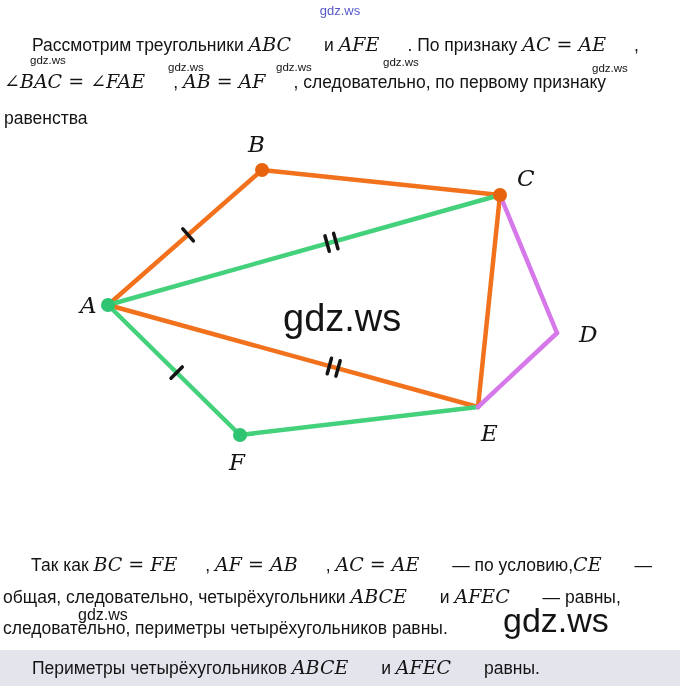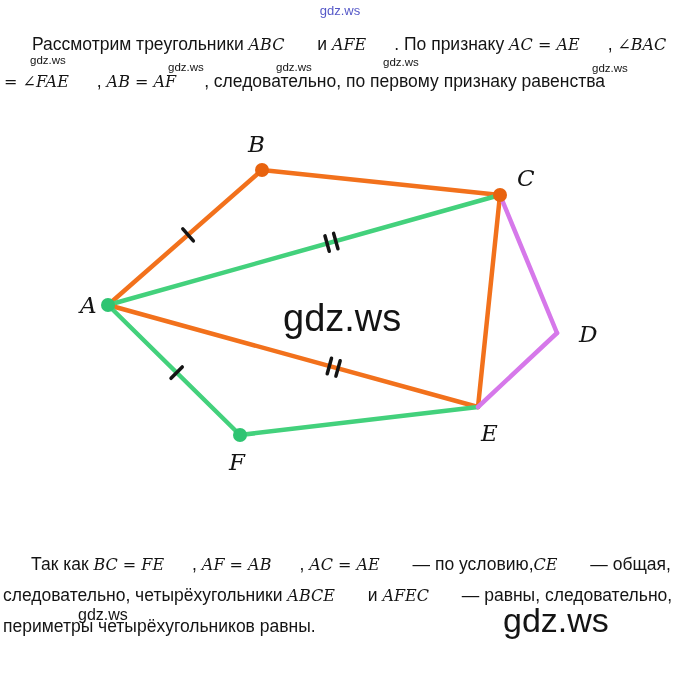--- a/index.html
+++ b/index.html
@@ -2,21 +2,21 @@
 <html><head>
 <meta charset="utf-8">
 <style>
   * { margin:0; padding:0; box-sizing:border-box; }
   body { background:#ffffff; }
   .page { position:relative; width:680px; height:691px; background:#ffffff; overflow:hidden;
           font-family:"Liberation Sans", sans-serif; color:#141414; }
   .para { position:absolute; font-size:17.5px; line-height:36px; }
   .para2 { line-height:31px; }
   .t { font-family:"Liberation Sans", sans-serif;margin-left:28px; }
-  .m { font-family:"DejaVu Serif", serif; font-style:italic; font-size:16px; }
+  .m { font-family:"DejaVu Serif", serif; font-style:italic; font-size:19px; }
   .wm { position:absolute; font-weight:400; color:#141414; white-space:nowrap; }
   .wm-top { left:0; right:0; text-align:center; top:3px; font-size:13px; }
   .wm-s { font-size:11.5px; }
   .wm-center { font-size:38px; }
   .wm-bottom-small { font-size:16px; }
   .wm-bottom-big { font-size:34px; }
   #diagram-svg { position:absolute; left:0; top:0; }
   .vlabel { font-family:"DejaVu Serif", serif; font-style:italic; font-size:23px; fill:#141414; }
   .answer { position:absolute; left:0; top:650px; width:680px; padding:5px 4px 6px 4px;
             font-size:17.5px; line-height:24px; }
@@ -68,14 +68,17 @@
 
   <div class="wm wm-center" style="left:283px; top:297px;">gdz.ws</div>
 
   <p class="para para2" style="left:3px; top:549px; width:676px;">
     <span class="t">Так как </span><span class="m">BC = FE</span><span class="t">, </span><span class="m">AF = AB</span><span class="t">, </span><span class="m">AC = AE</span><span class="t"> — по условию,</span><span class="m">CE</span><span class="t"> — общая, следовательно, четырёхугольники </span><span class="m">ABCE</span><span class="t"> и </span><span class="m">AFEC</span><span class="t"> — равны, следовательно, периметры четырёхугольников равны.</span>
   </p>
 
   <div class="wm wm-bottom-small" style="left:78px; top:606px;">gdz.ws</div>
   <div class="wm wm-bottom-big" style="left:503px; top:601px;">gdz.ws</div>
 
+  <div class="answer" style="background: rgb(228, 228, 236);">
+    <span class="t">Периметры четырёхугольников </span><span class="m">ABCE</span><span class="t"> и </span><span class="m">AFEC</span><span class="t"> равны.</span>
+  </div>
 
 </div>
 
 </body></html>

